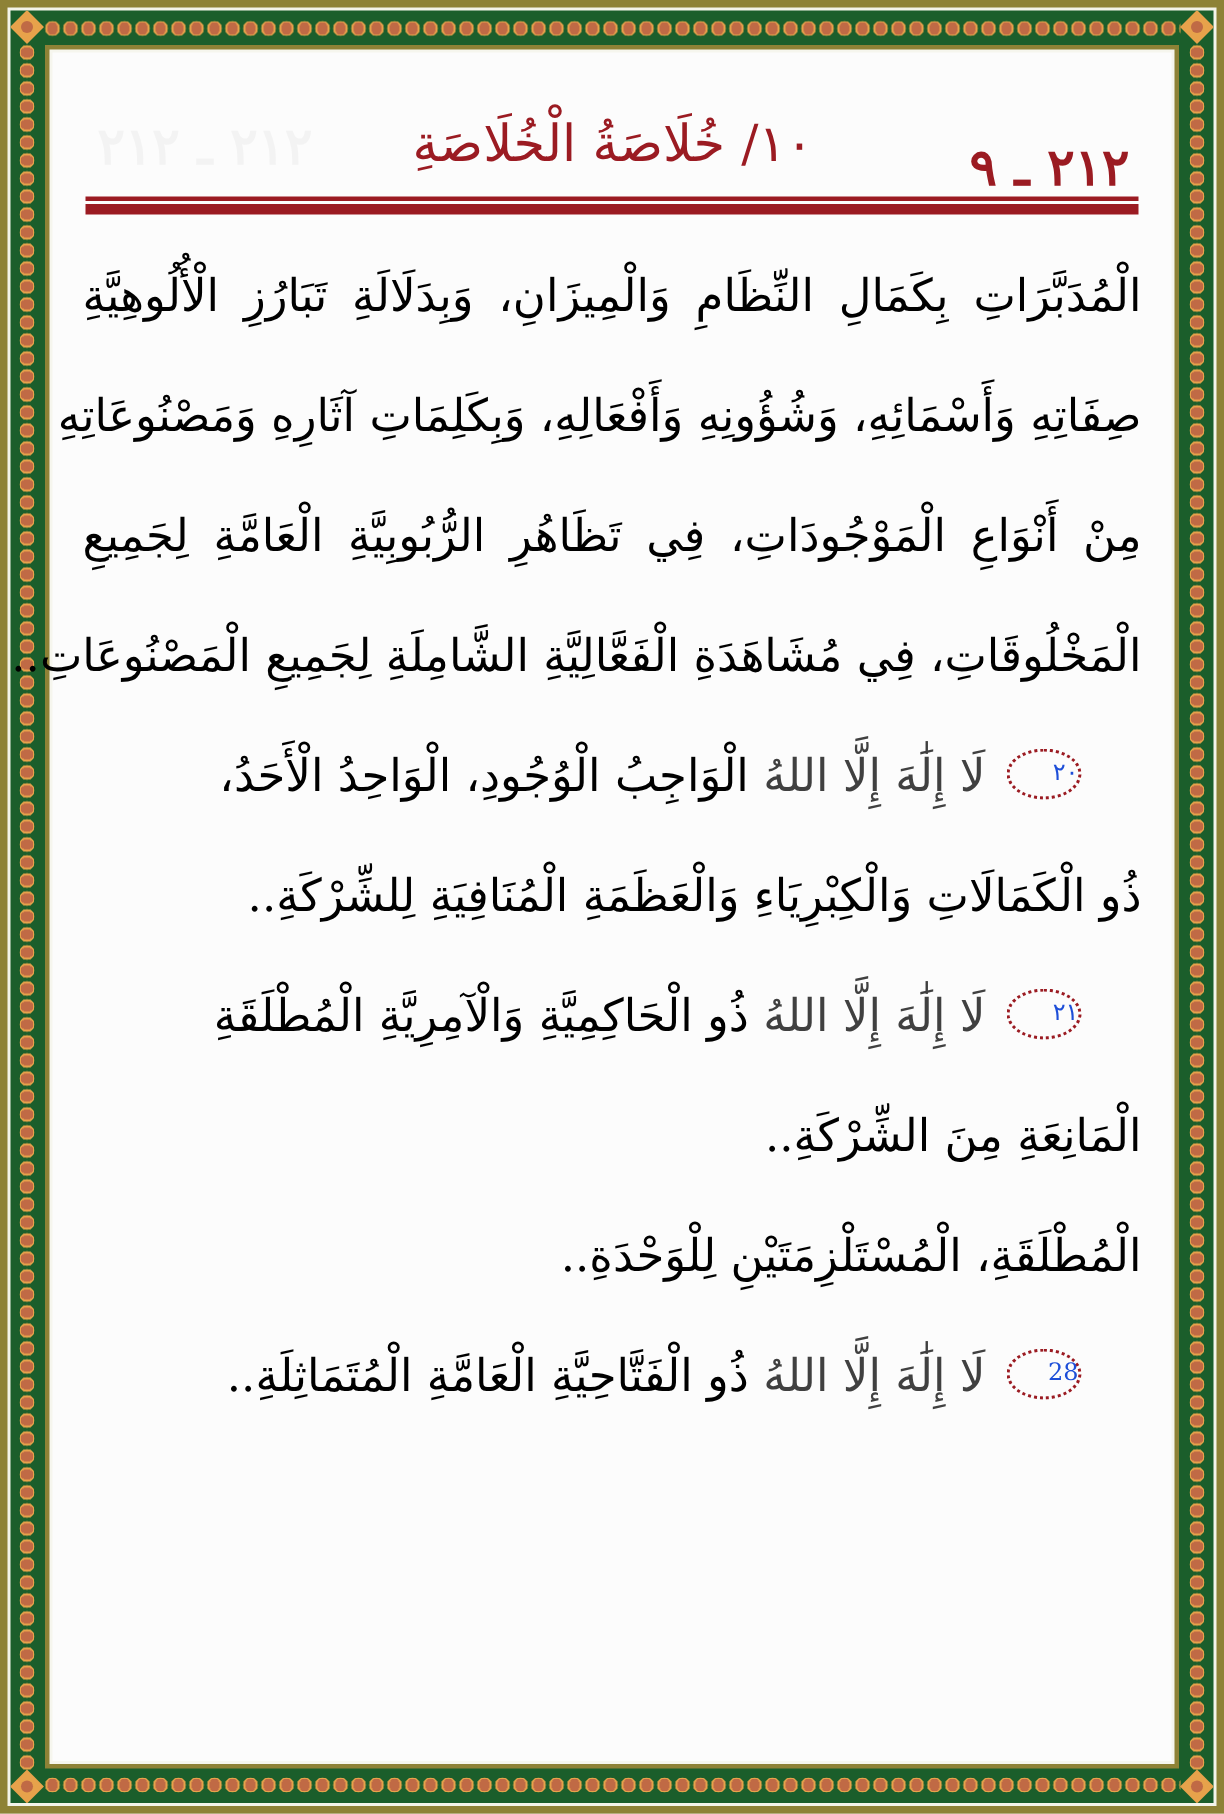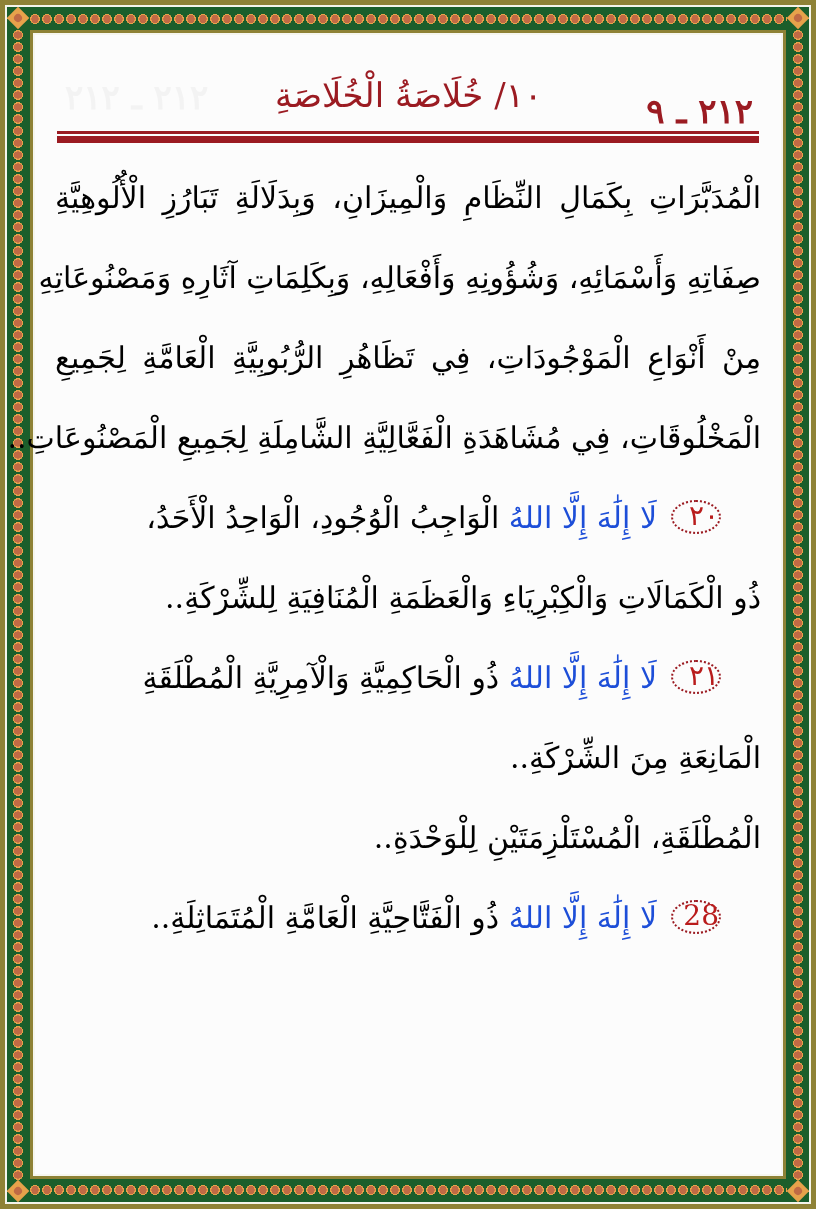--- a/index.html
+++ b/index.html
@@ -42,23 +42,23 @@
   .title { position:absolute; left:240px; top:0; font-size:34px; color:#9b1b22; direction:rtl; white-space:nowrap; }
   .pageno { position:absolute; right:28px; top:16px; font-size:34px; color:#9b1b22; font-weight:bold; direction:rtl; white-space:nowrap; }
   .rule-thin { position:absolute; left:22px; right:22px; top:96px; height:3px; background:#9b1b22; }
   .rule-thick { position:absolute; left:22px; right:22px; top:101px; height:7px; background:#9b1b22; }
 
   .body-text { position:absolute; left:0; right:0; top:123px; direction:rtl; }
   .line { height:80px; line-height:80px; font-size:30px; color:#000; white-space:nowrap; padding:0 20px;
           text-align:justify; text-align-last:justify; }
   .line.start { text-align:right; text-align-last:right; }
   .line.indent { padding-right:60px; }
-  .red { color:#1d4ed8;text-align:right; }
+  .red { color:#404040;text-align:right; }
   .num-badge { display:inline-block; vertical-align:middle; width:46px; height:30px; line-height:28px;
-    border:2px dotted #9b1b22; border-radius:50%; color:#b91c1c; font-size:28px; text-align:center;
+    border:2px dotted #9b1b22; border-radius:50%; color:#1d4ed8; font-size:16px; text-align:center;
     margin-left:14px; position:relative; top:-3px; }
 </style>
 </head>
 <body>
 
 <div class="frame-outer"></div>
 <div class="frame-white1"></div>
 <div class="frame-green">
   <div class="chain chain-top"></div>
   <div class="chain chain-bottom"></div>

